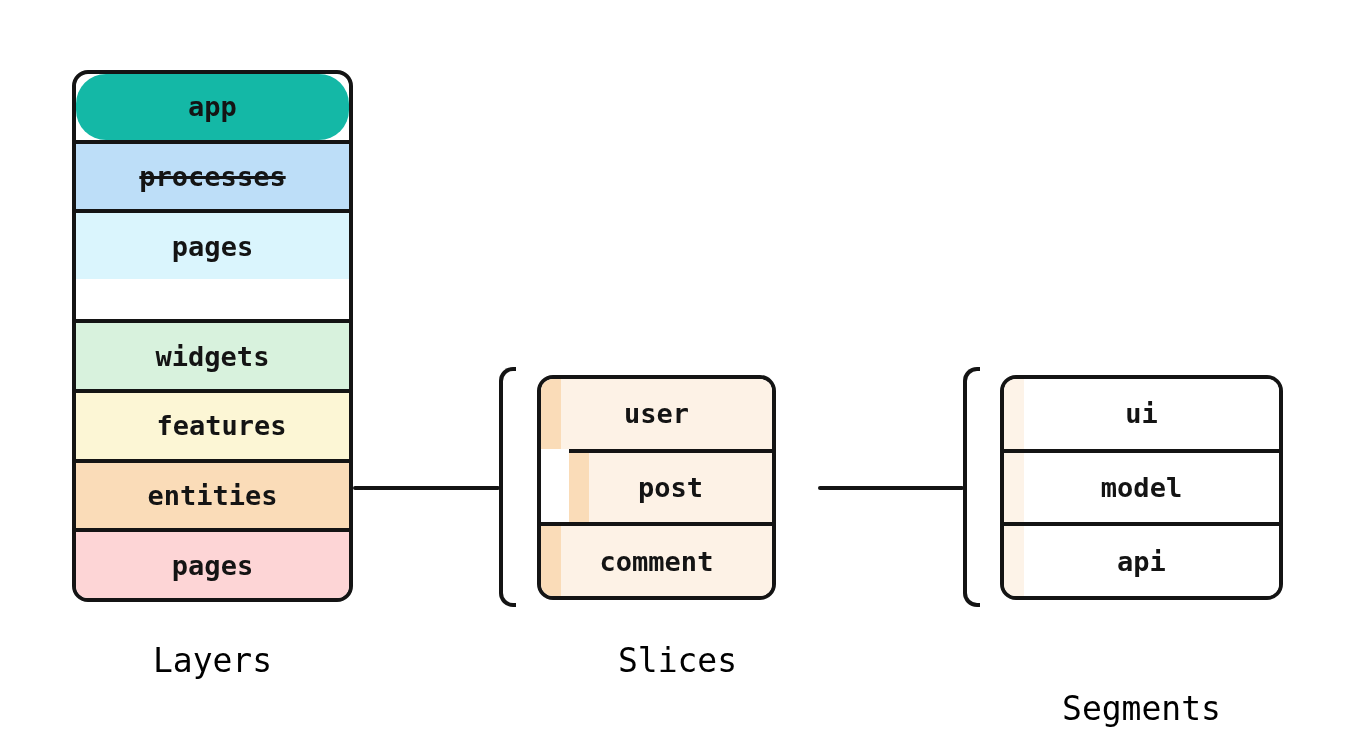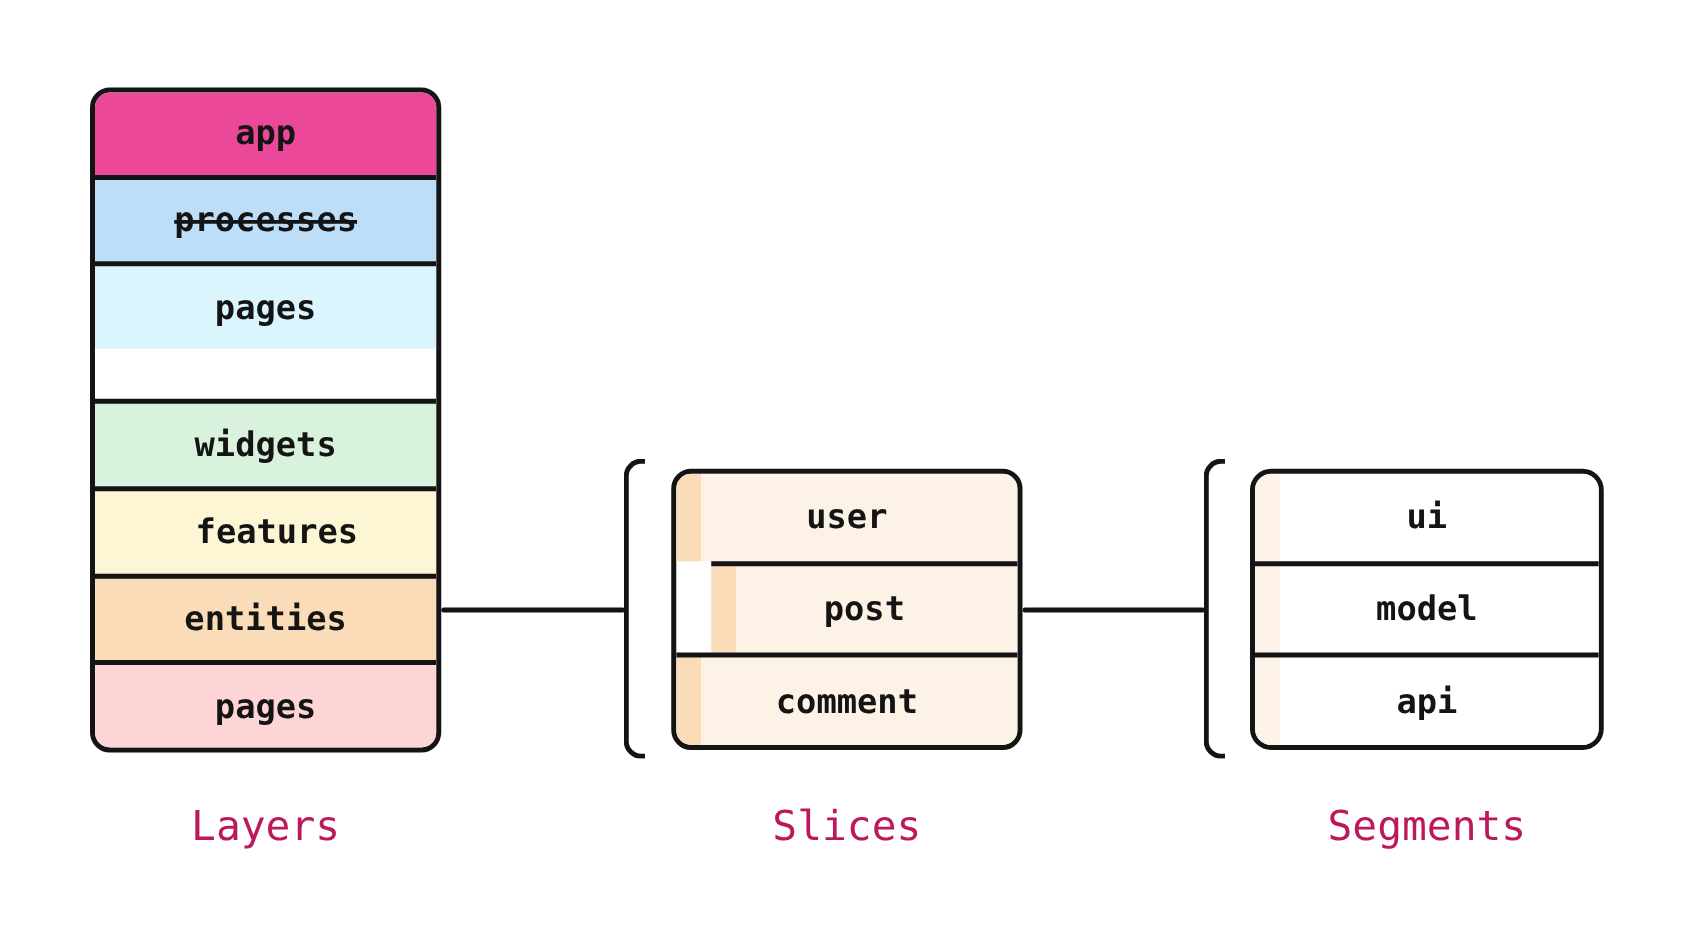--- a/index.html
+++ b/index.html
@@ -32,22 +32,22 @@
     font-weight: bold;
     color: #141414;
     letter-spacing: 0px;
     white-space: nowrap;
   }
   .row-label.strike {
     text-decoration: line-through;
     text-decoration-thickness: 2.5px;
   }
   #layers-box   { left: 72px;  top: 70px;  width: 281px; height: 532px; }
-  #slices-box   { left: 537px; top: 375px; width: 281px; height: 225px; }
-  #segments-box { left: 1000px;top: 375px; width: 283px; height: 225px; border-radius: 17px; }
+  #slices-box   { left: 537px; top: 375px; width: 239px; height: 225px; }
+  #segments-box { left: 1000px;top: 375px; width: 283px; height: 225px; }
   .bracket {
     position: absolute;
     box-sizing: border-box;
     width: 17px; height: 240px;
     top: 367px;
     border: 4px solid #141414;
     border-right: none;
     border-radius: 14px 0 0 14px;
     background: transparent;
   }
@@ -61,31 +61,31 @@
     border-radius: 2px;
   }
   #connector-layers-slices  { left: 353px; width: 147px; }
   #connector-slices-segments{ left: 818px; width: 146px; }
   .group-label {
     position: absolute;
     top: 641px;
     text-align: center;
     font-size: 33px;
     font-weight: normal;
-    color: #be185d;
+    color: #000000;
   }
   #layers-label   { left: 72px;  width: 281px; }
   #slices-label   { left: 537px; width: 281px; }
-  #segments-label { left: 1000px;width: 283px; }
+  #segments-label { left: 1000px;width: 283px; margin-top: 48px; }
 </style>
 </head>
 <body>
 
 <div class="stack-box" id="layers-box">
-  <div class="stack-row" style="background: #ec4899;">
+  <div class="stack-row" style="background: #14b8a6; border-radius: 30px;">
     <span class="row-label">app</span>
   </div>
   <div class="stack-row" style="background: rgb(189, 222, 248);">
     <span class="row-label strike">processes</span>
   </div>
   <div class="stack-row" style="background: rgb(218, 245, 253);">
     <span class="row-label">pages</span>
   </div>
   <div class="stack-row" style="background: rgb(216, 242, 221); margin-top: 40px;">
     <span class="row-label">widgets</span>

